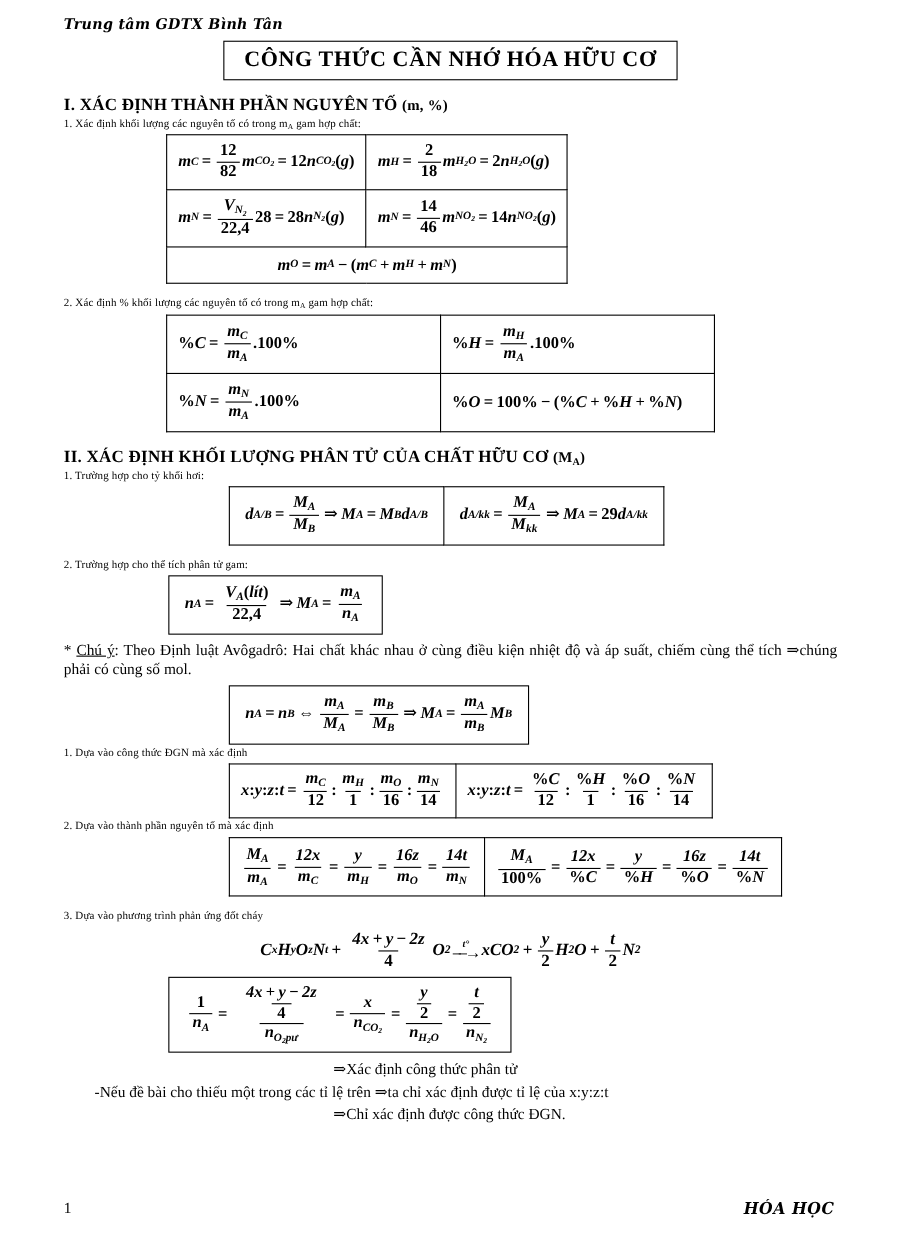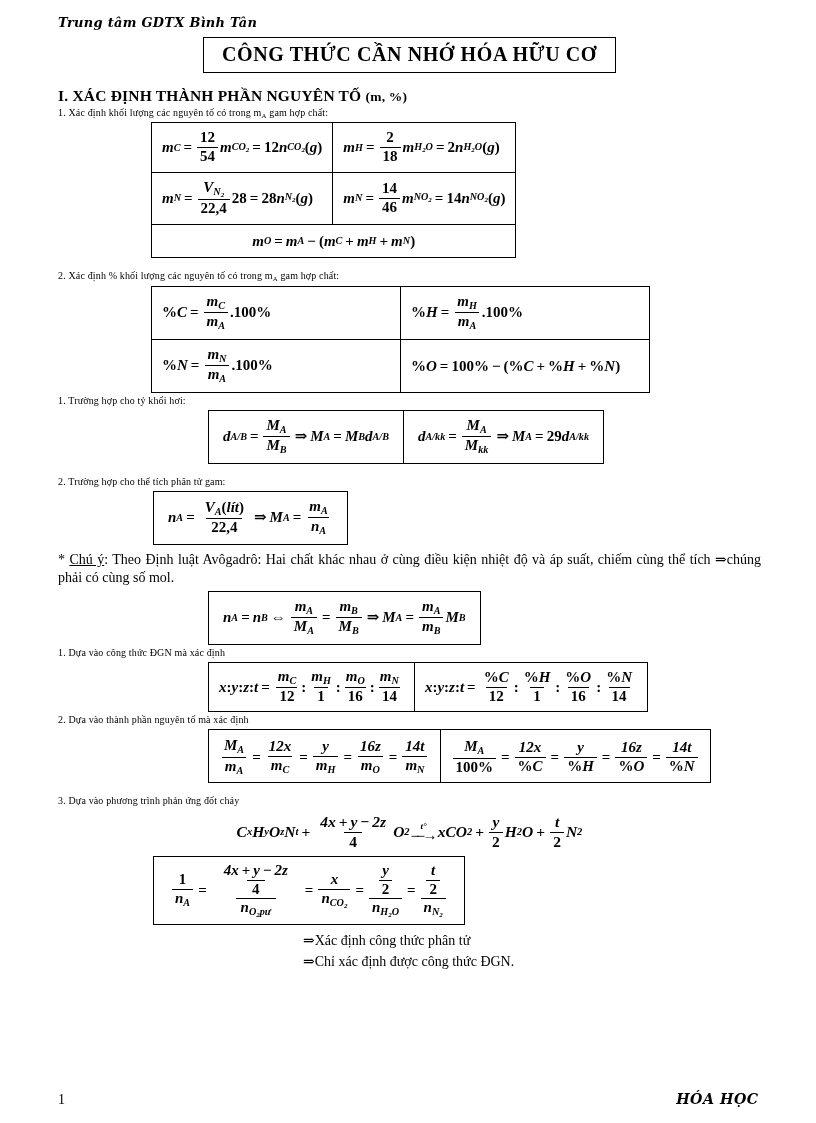--- a/index.html
+++ b/index.html
@@ -192,21 +192,21 @@
     <table class="fbox">
       <tbody>
           <tr>
         <td>
           <span class="m">
                 <i>m</i>
                 <sub>C</sub>
                 <span class="op">=</span>
                 <span class="frac">
                   <span class="num up">12</span>
-                  <span class="den up">54</span>
+                  <span class="den up">82</span>
                 </span>
                 <i>m</i>
                 <sub>CO<sub>2</sub></sub>
                 <span class="op">=</span>
                 <span class="up">12</span>
                 <i>n</i>
                 <sub>CO<sub>2</sub></sub>
                 <span class="opn">(</span>
                 <i>g</i>
                 <span class="opn">)</span>
@@ -361,20 +361,25 @@
                 <span class="up">%</span>
                 <i>N</i>
                 <span class="opn">)</span>
               </span>
         </td>
       </tr>
     </tbody>
       </table>
   </div>
 
+  <div class="sec-head">
+    <span>II.</span>
+    <span class="ul">XÁC ĐỊNH KHỐI LƯỢNG PHÂN TỬ CỦA CHẤT HỮU CƠ</span>
+    <span class="tail">(M<sub>A</sub>)</span>
+  </div>
 
   <div class="sub-head">1. Trường hợp cho tỷ khối hơi:</div>
 
   <div class="boxwrap indent-3 mt4">
     <table class="fbox">
       <tbody>
           <tr>
         <td style="padding:7px 14px">
           <span class="m">
                 <i>d</i>
@@ -694,20 +699,21 @@
                 <span class="den up">2</span>
               </span></span>
             <span class="den"><i>n</i><sub>N<sub>2</sub></sub></span>
           </span>
       </span>
     </div>
   </div>
 
   <div class="tail-lines">
     <div class="tl-2">⇒Xác định công thức phân tử</div>
+    <div class="tl-3">-Nếu đề bài cho thiếu một trong các tỉ lệ trên ⇒ta chỉ xác định được tỉ lệ của x:y:z:t</div>
     <div class="tl-4">⇒Chỉ xác định được công thức ĐGN.</div>
   </div>
 
   <div class="footer">
     <div class="pageno">1</div>
     <div class="foot-script">HÓA HỌC</div>
   </div>
 
 </div>
 

